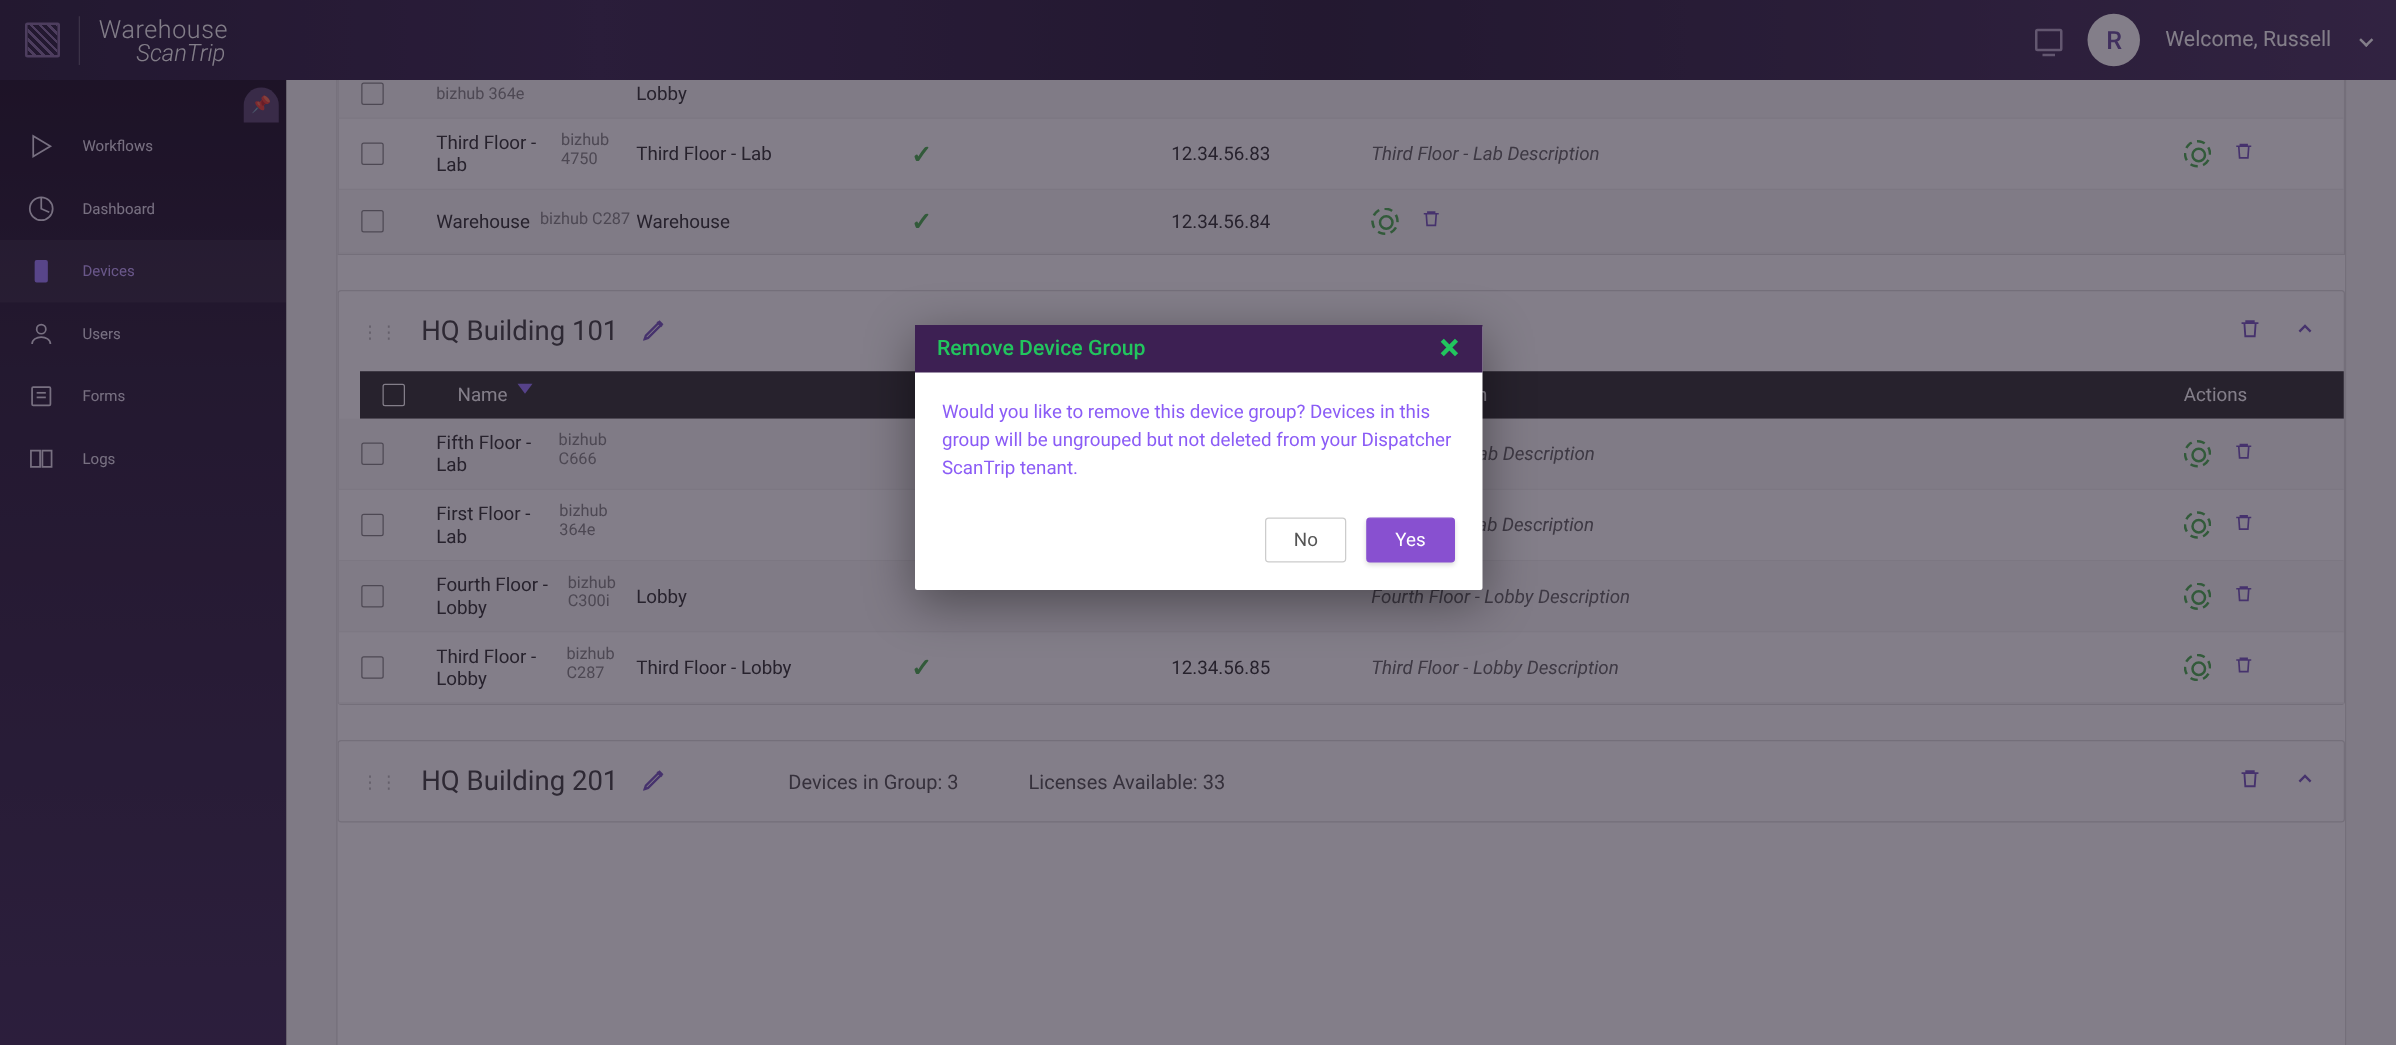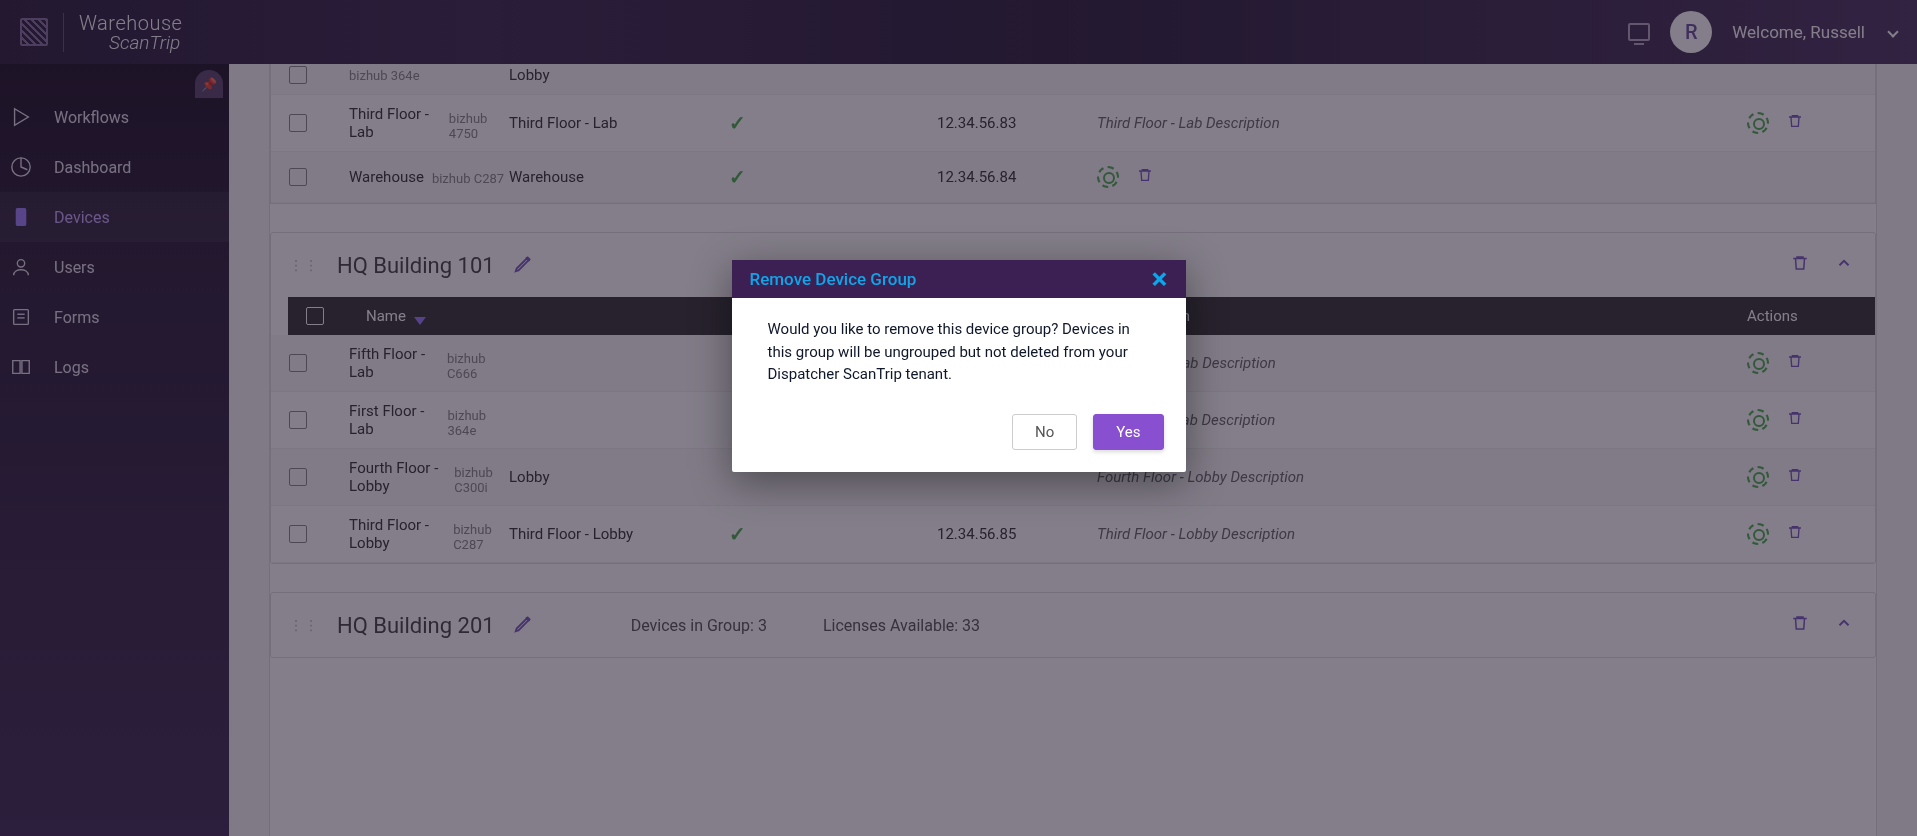--- a/index.html
+++ b/index.html
@@ -17,65 +17,65 @@
   .mon-icon { width:22px; height:18px; border:2px solid #b8a8c8; border-radius:2px; position:relative;}
   .mon-icon::after { content:''; position:absolute; width:10px; height:2px; background:#b8a8c8; bottom:-6px; left:50%; transform:translateX(-50%);}
   .avatar { width:42px; height:42px; border-radius:50%; background:#fff; color:#6b50a0; font-size:20px; font-weight:500; display:flex; align-items:center; justify-content:center;}
   .welcome { color:#fff; font-size:17px; }
   .chevdn { border: solid #fff; border-width: 0 2px 2px 0; display:inline-block; padding:3px; transform: rotate(45deg); margin-left:4px;}
 
   
   .sidebar { position:absolute; top:64px; left:0; width:229px; bottom:0; background: linear-gradient(180deg, #1e1226 0%, #2c1f3a 30%, #3e2c55 100%); color:#fff; }
   .pin { position:absolute; top:6px; right:6px; width:28px; height:28px; background:#5c4870; border-radius:50% 50% 0 0; display:flex; align-items:center; justify-content:center; font-size:13px; }
   .nav { padding-top:28px; }
-  .nav-item { display:flex; align-items:center; gap:22px; padding: 14px 10px; color:#e6e0ee; font-size:16px; cursor:pointer; }
+  .nav-item { display:flex; align-items:center; gap:22px; padding: 14px 22px; color:#e6e0ee; font-size:12px; cursor:pointer; }
   .nav-item.active { background: rgba(255,255,255,0.06); color:#c6a8ff; }
   .nav-ico { width:22px; height:22px; display:inline-flex; align-items:center; justify-content:center; }
   .nav-ico svg { stroke:#e6e0ee; fill:none; stroke-width:1.5; }
   .nav-item.active .nav-ico svg { stroke:#a080ff; fill:#a080ff;}
   
   
   .main { position:absolute; top:64px; left:229px; right:0; bottom:0; background:#f5f5f5; padding: 0 40px; overflow:hidden; }
   .main-inner { border-left:1px solid #ddd; border-right:1px solid #ddd; background:#fff; height:100%; padding: 0 0; overflow:hidden; }
   .group-card { border:1px solid #ddd; border-radius:3px; margin: 0 0 28px 0;}
   
   .group-head { display:flex; align-items:center; padding: 16px 18px; gap:18px;}
   .drag-dots { color:#bbb; font-size:14px; letter-spacing:1px; cursor:grab;}
   .group-title { font-size:22px; color:#444; font-weight:400;}
   .pencil { color:#7858c0; cursor:pointer;}
   .group-head .spacer { flex:1;}
   .group-info { color:#555; font-size:16px; margin-right: 38px;}
   .icon-btn { color:#7858c0; cursor:pointer; padding:4px; }
   
   .tbl-head { background:#333; color:#fff; display:flex; align-items:center; padding: 10px 18px; font-size:15px;margin-left:17px;}
   .col-chk { width:60px; display:flex; align-items:center;}
-  .col-name { width:160px; display:flex; align-items:flex-end; gap:8px;}
+  .col-name { width:160px; display:flex; align-items:flex-start; gap:8px;}
   .col-loc { width:220px;}
   .col-lic { width:160px;}
   .col-ip { width:160px;margin-left:48px;}
   .col-desc { flex:1;}
   .col-act { width:110px; text-align:left;}
   .sort-arrow { width:0; height:0; border-left:6px solid transparent; border-right:6px solid transparent; border-top:8px solid #9b7bff;}
   
   .row { display:flex; align-items:center; padding: 10px 18px; font-size:15px; color:#333; border-bottom: 1px solid #f0f0f0;}
   .row:nth-child(odd) { background:#f8f8f8;}
   .row-sub { color:#888; font-size:13px; display:block;}
   .chk { width:18px; height:18px; border:1.5px solid #888; border-radius:2px; display:inline-block;}
   .check-green { color:#4caf50; font-size:20px; font-weight:bold;}
   .desc-it { font-style: italic; color:#666;}
   .row-actions { display:flex; gap:14px; align-items:center;}
   .gear-green { width:22px; height:22px; border-radius:50%; border:2px dashed #4caf50; position:relative;}
   .gear-green::after{ content:''; width:8px;height:8px;border:2px solid #4caf50; border-radius:50%; position:absolute; top:4px; left:4px;}
   
   
   .overlay { position:absolute; inset:0; background:rgba(30,20,40,0.55); z-index:100; display:flex; align-items:flex-start; justify-content:center; padding-top: 260px;}
   .modal { width:454px; background:#fff; border-radius:2px; box-shadow: 0 10px 40px rgba(0,0,0,.4);}
-  .modal-head { background:#3d2053; color:#0ea5e9; padding: 9px 18px; font-size:17px; font-weight:500; display:flex; justify-content:space-between; align-items:center;}
+  .modal-head { background:#3d2053; color:#22c55e; padding: 9px 18px; font-size:17px; font-weight:500; display:flex; justify-content:space-between; align-items:center;}
   .modal-close { font-size:30px; font-weight:bold; cursor:pointer; line-height:0.6;}
-  .modal-body { padding: 20px 36px; font-size:15px; color:#0f172a; line-height:1.5;}
+  .modal-body { padding: 20px 22px; font-size:15px; color:#8b5cf6; line-height:1.5;}
   .modal-foot { padding: 8px 22px 22px; display:flex; justify-content:flex-end; gap:16px;}
   .btn { padding: 8px 22px; font-size:15px; border-radius:3px; cursor:pointer;}
   .btn-no { background:#fff; border:1px solid #ccc; color:#555;}
   .btn-yes { background:#8850d0; border:1px solid #8850d0; color:#fff; box-shadow:0 2px 4px rgba(0,0,0,.15);}
   
   svg { overflow: visible; }
 </style>
 </head>
 <body>
 

